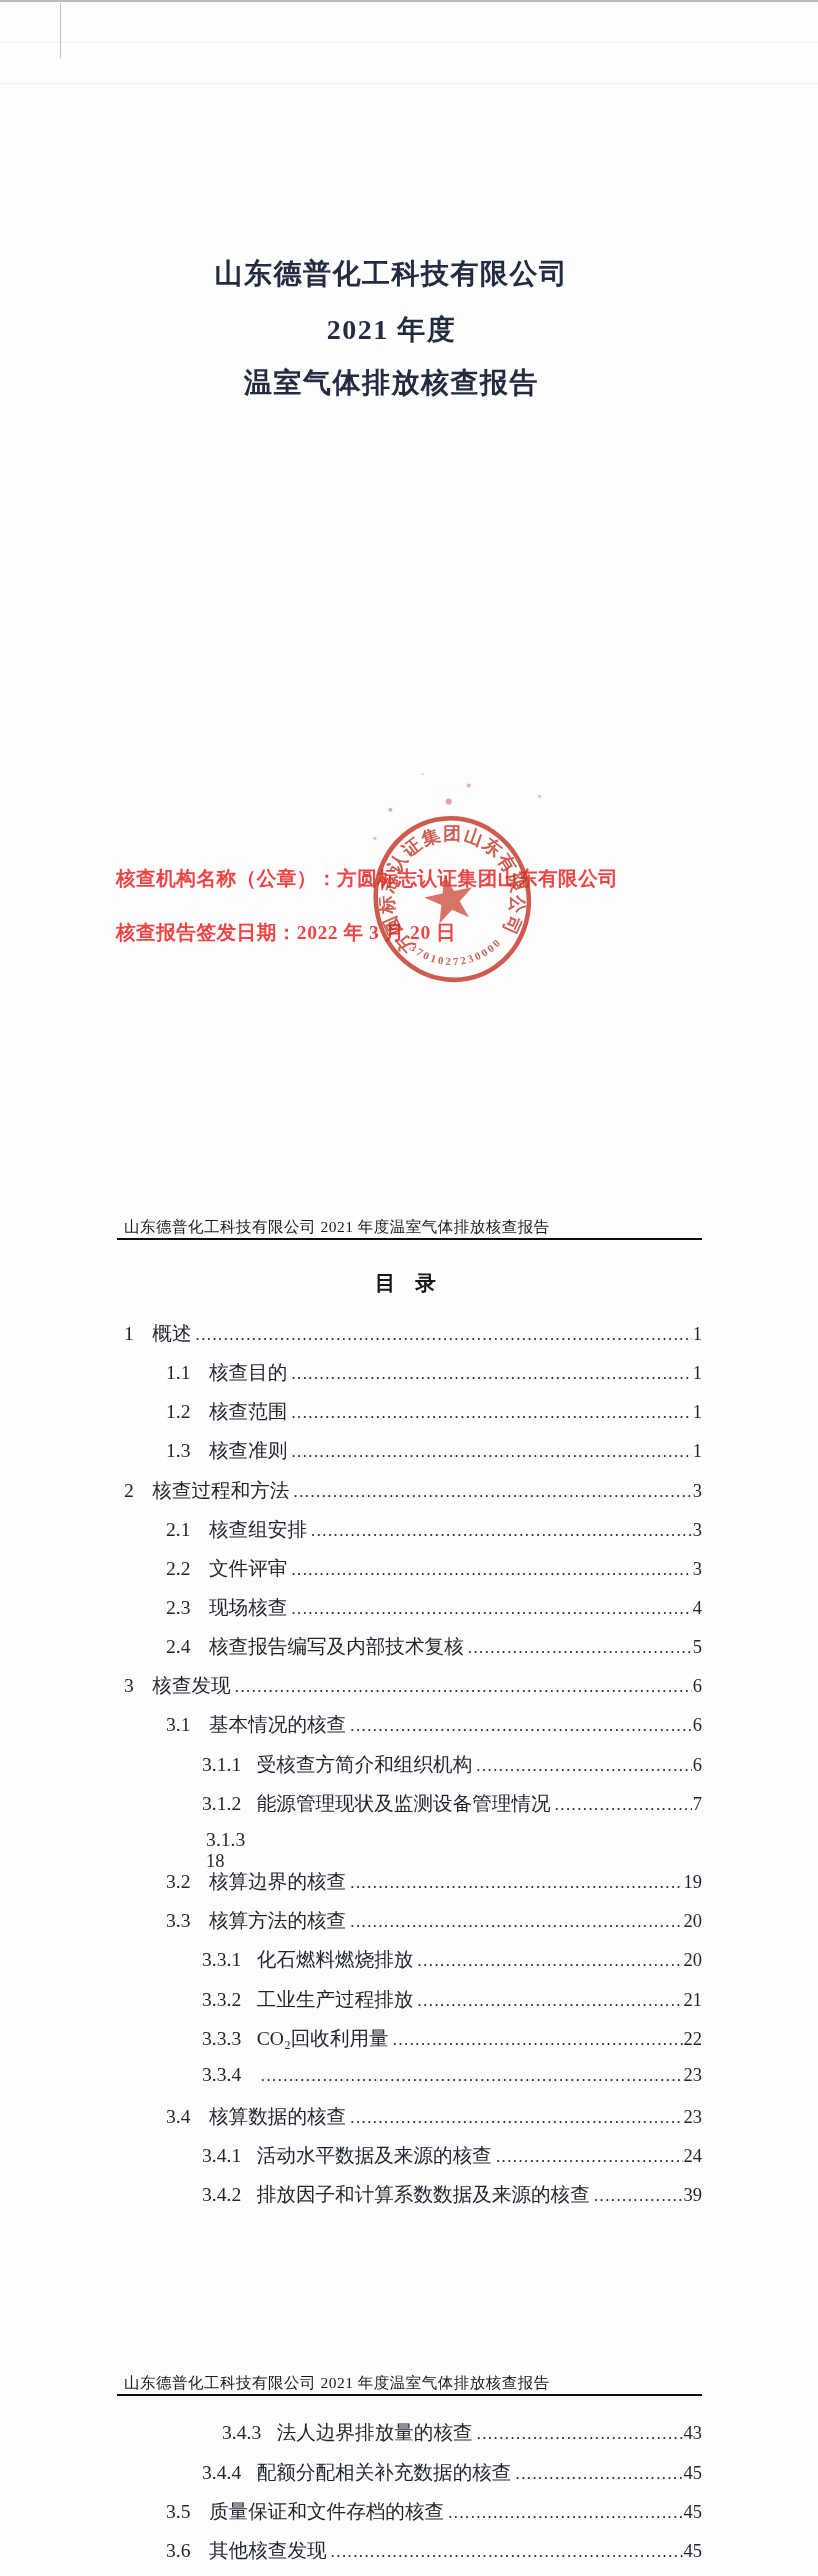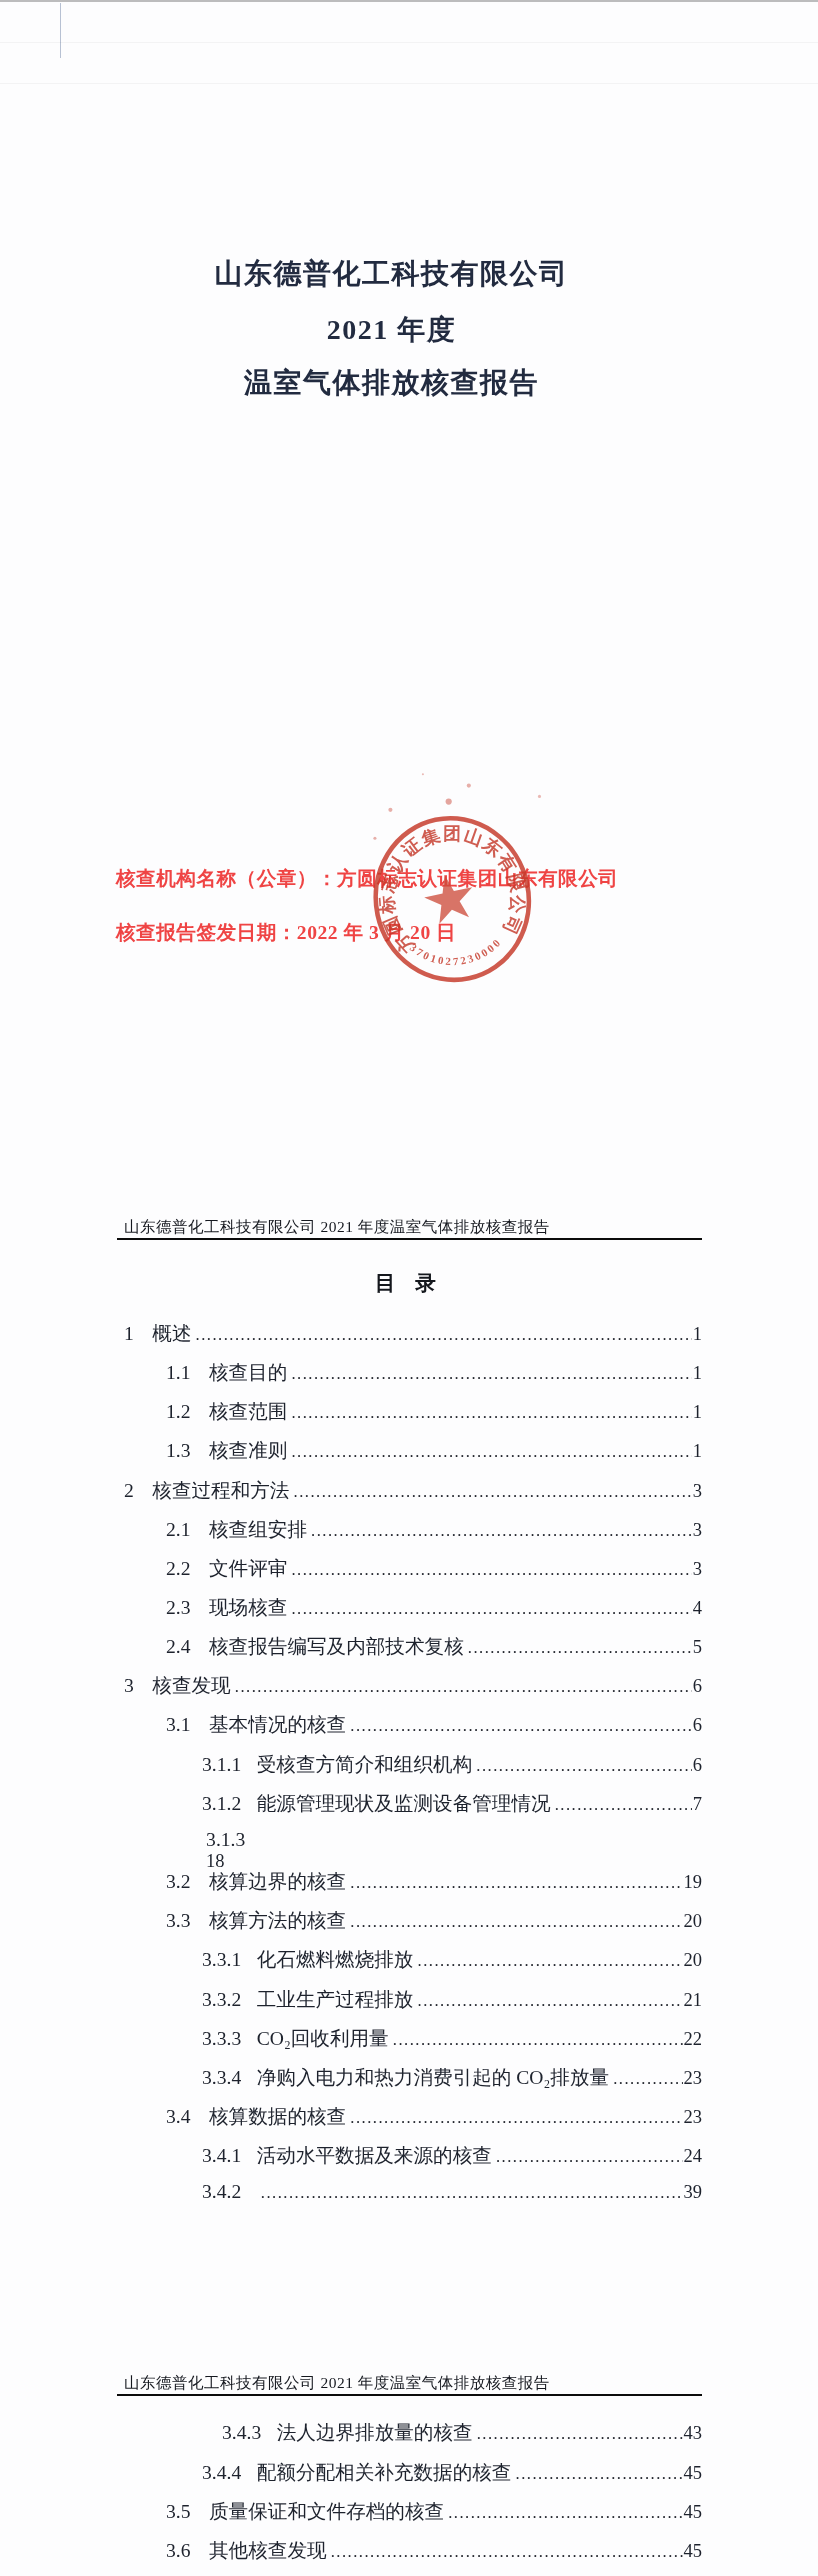--- a/index.html
+++ b/index.html
@@ -213,38 +213,38 @@
           <span class="pg">21</span>
         </div>
         <div class="toc-row lvl3" style="top: 2025px;">
           <span class="num">3.3.3</span>
           <span class="label">CO₂回收利用量</span>
           <span class="dots">............................................................................................................................................................................................................................</span>
           <span class="pg">22</span>
         </div>
         <div class="toc-row lvl3" style="top: 2064px;">
           <span class="num">3.3.4</span>
-          <span class="label">净购入电力和热力消费引起的 CO₂排放量</span>
           <span class="dots">............................................................................................................................................................................................................................</span>
           <span class="pg">23</span>
         </div>
         <div class="toc-row lvl2" style="top: 2103px;">
           <span class="num">3.4</span>
           <span class="label">核算数据的核查</span>
           <span class="dots">............................................................................................................................................................................................................................</span>
           <span class="pg">23</span>
         </div>
         <div class="toc-row lvl3" style="top: 2142px;">
           <span class="num">3.4.1</span>
           <span class="label">活动水平数据及来源的核查</span>
           <span class="dots">............................................................................................................................................................................................................................</span>
           <span class="pg">24</span>
         </div>
         <div class="toc-row lvl3" style="top: 2181px;">
           <span class="num">3.4.2</span>
+          <span class="label">排放因子和计算系数数据及来源的核查</span>
           <span class="dots">............................................................................................................................................................................................................................</span>
           <span class="pg">39</span>
         </div>
       </div>
   </div>
 
   <div>
     <div class="running-head" style="top:2373px;">山东德普化工科技有限公司 2021 年度温室气体排放核查报告</div>
     <div class="head-rule" style="top:2394px;"></div>
     <div id="toc-list-2">

